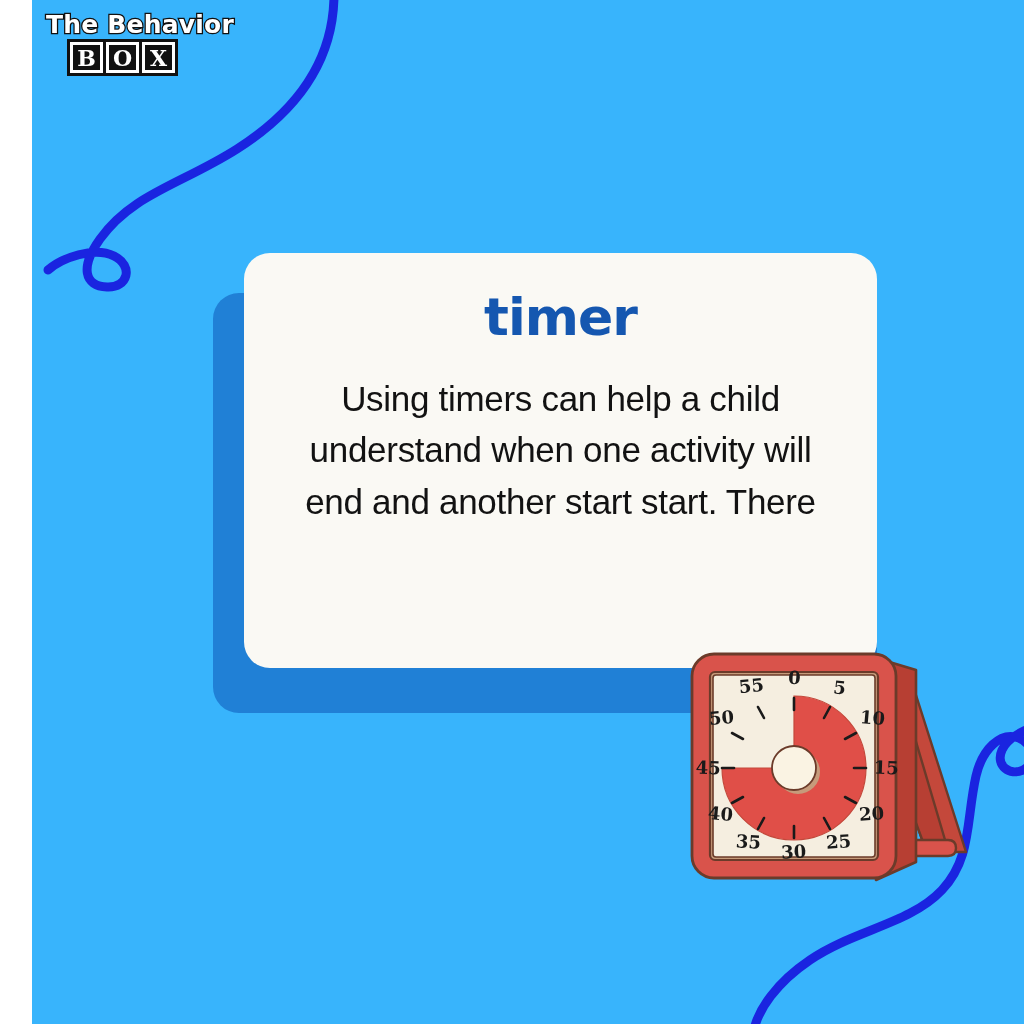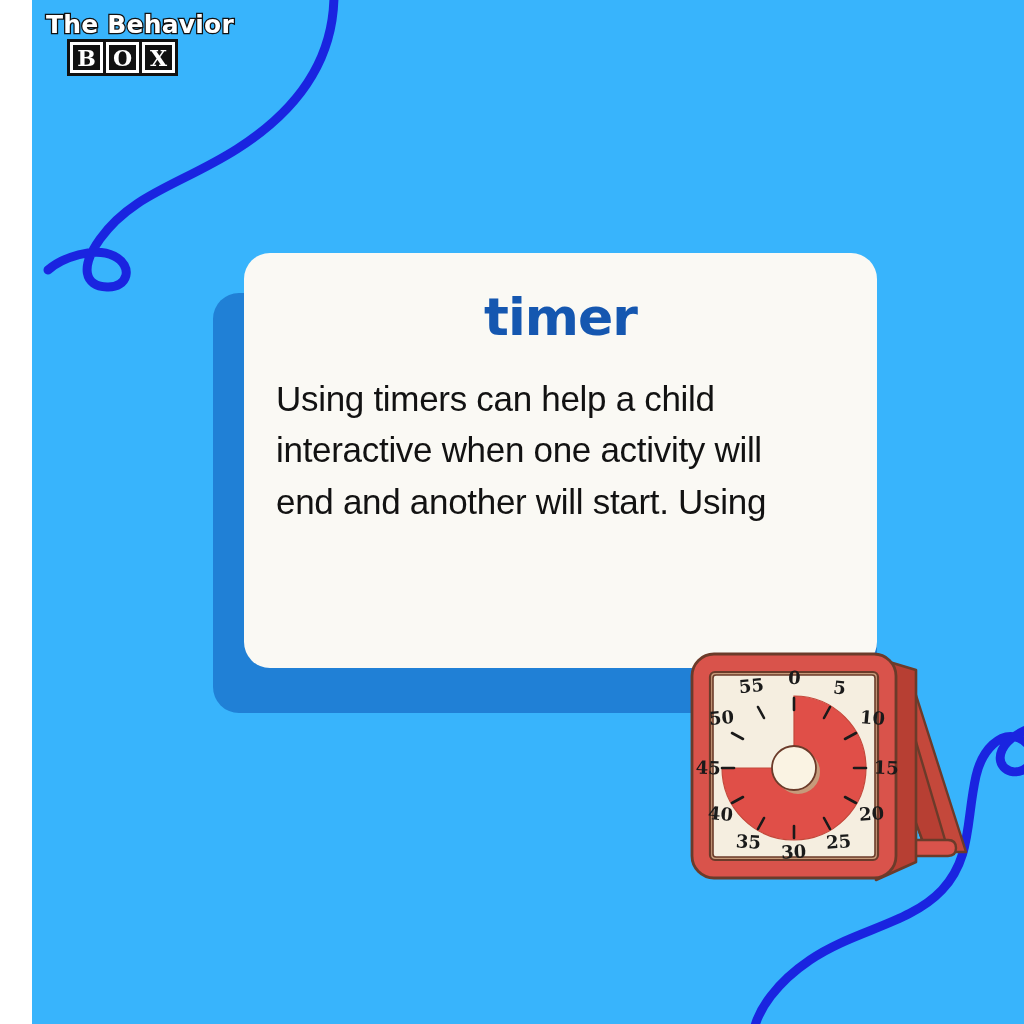--- a/index.html
+++ b/index.html
@@ -78,21 +78,21 @@
     text-align:center;
     color:#1557B0;
     font-family:"DejaVu Sans", sans-serif;
     font-weight:bold;
     font-size:52px;
     line-height:1;
     letter-spacing:-1px;
   }
   #card-body {
     margin-top:30px;
-    text-align:left;
+    text-align:center;
     color:#121212;
     font-family:"Liberation Sans", sans-serif;
     font-size:35px;
     line-height:1.47;
     font-weight:400;
     letter-spacing:-.3px;
     padding:0 6px;
   }
 
   
@@ -138,22 +138,22 @@
       <div class="logo-block">X</div>
     </div>
   </div>
 
   <div id="card-shadow"></div>
 
   <div id="card">
     <div id="card-title">timer</div>
     <div id="card-body">
       <div>Using timers can help a child</div>
-      <div>interactive when one activity will</div>
-      <div>end and another will start. Using</div>
+      <div>understand when one activity will</div>
+      <div>end and another start start. There</div>
     </div>
   </div>
 
   <div id="timer-illustration">
     <svg width="310" height="262" viewBox="0 0 310 262">
 
       <g>
         <path d="M228 30 L286 212 L246 212 L208 96 Z" fill="#C4483B" stroke="#6B3B2A" stroke-width="2.4" stroke-linejoin="round"></path>
         <path d="M216 34 L268 210 L246 210 L200 86 Z" fill="#B73F33" stroke="#6B3B2A" stroke-width="2.4" stroke-linejoin="round"></path>
         <path d="M206 200 L268 200 Q276 200 276 208 Q276 216 268 216 L206 216 Z" fill="#D9534B" stroke="#6B3B2A" stroke-width="2.4" stroke-linejoin="round"></path>

